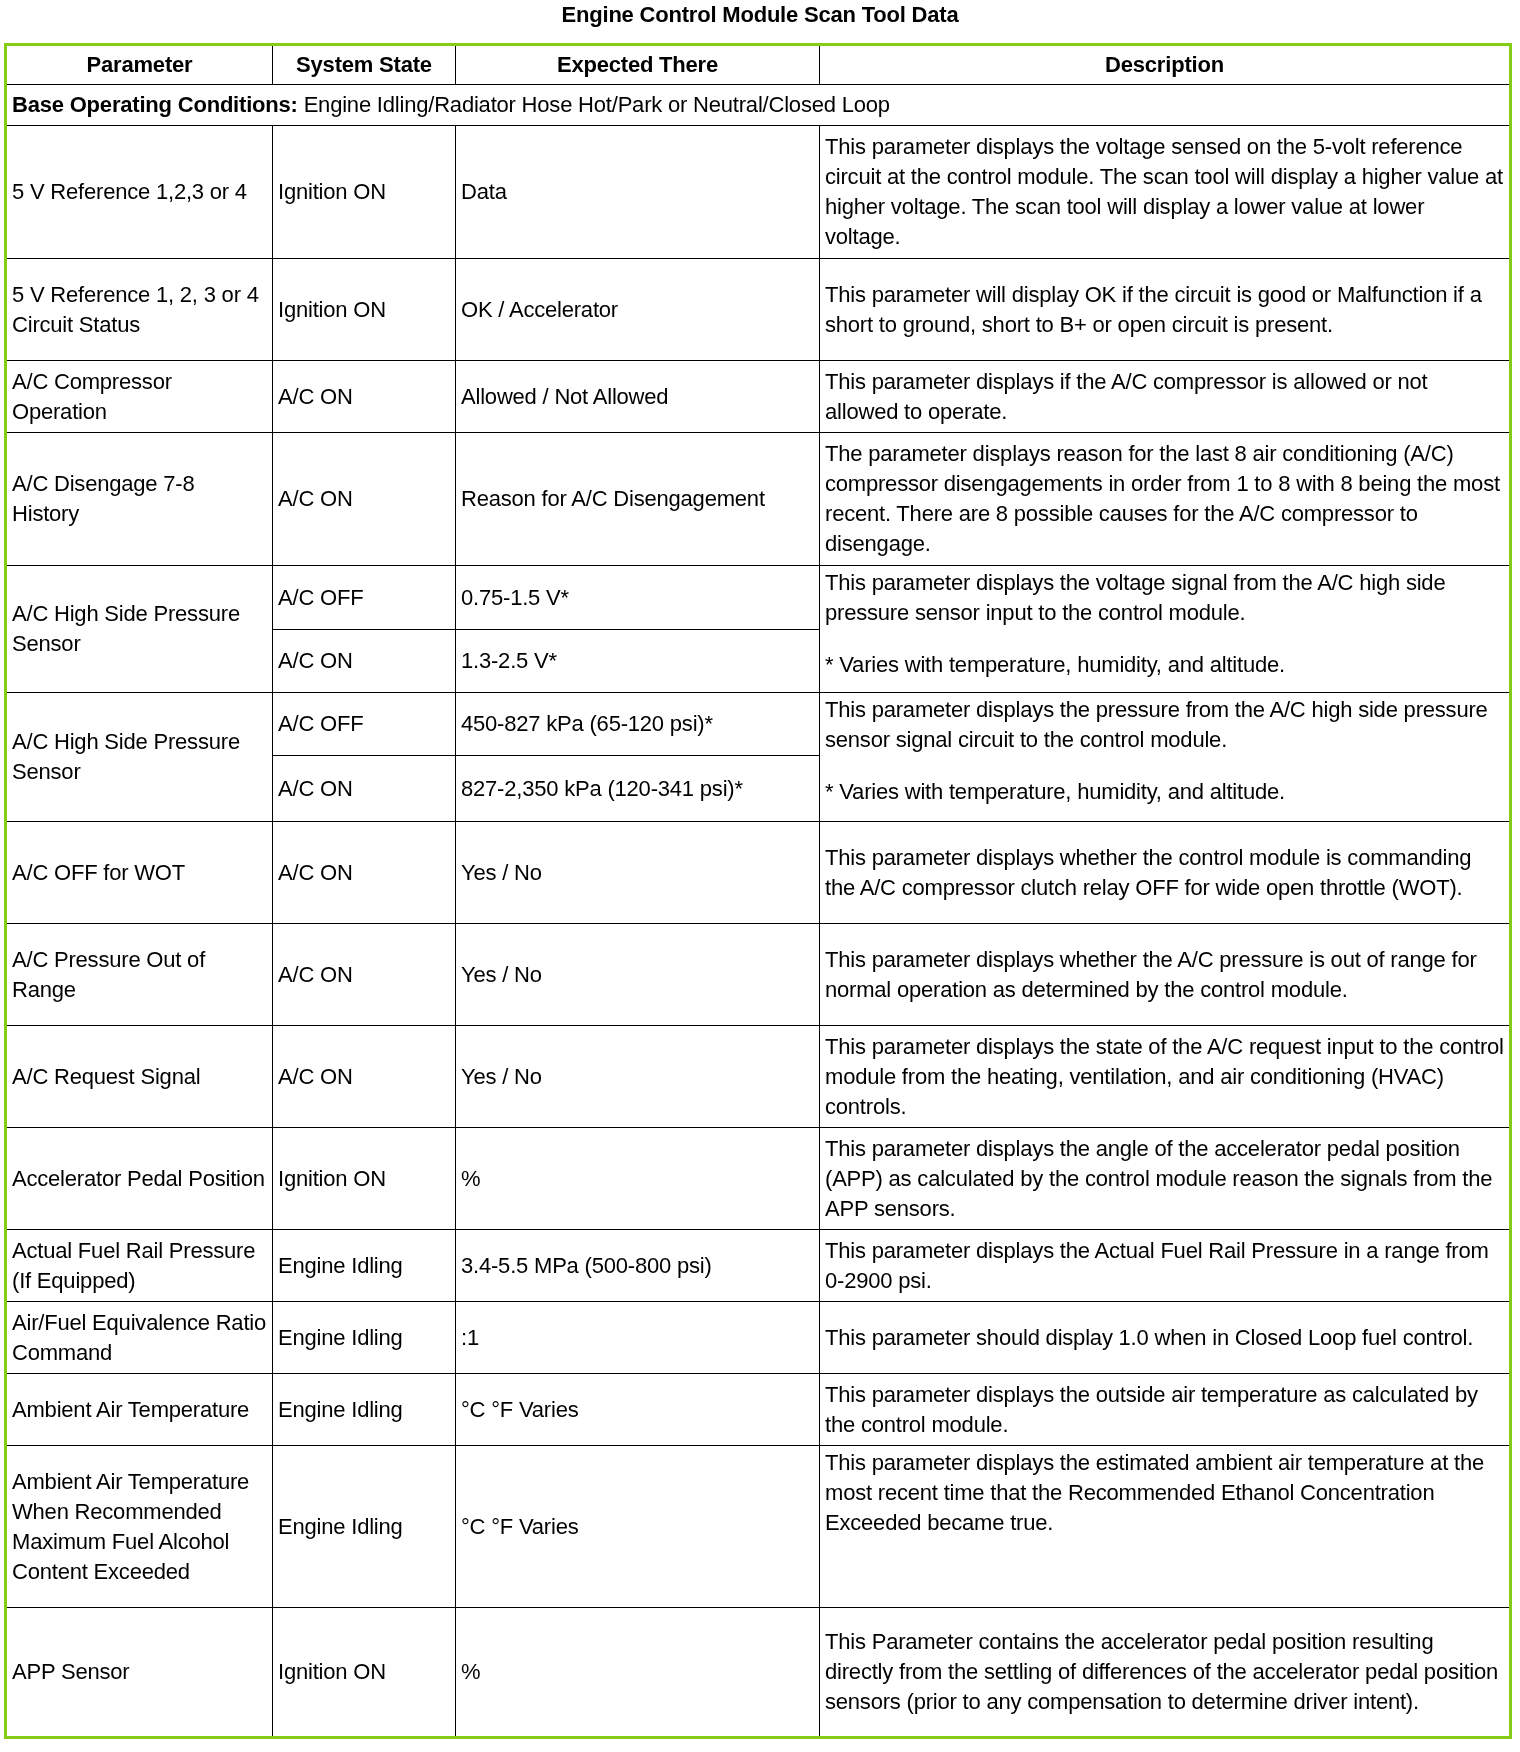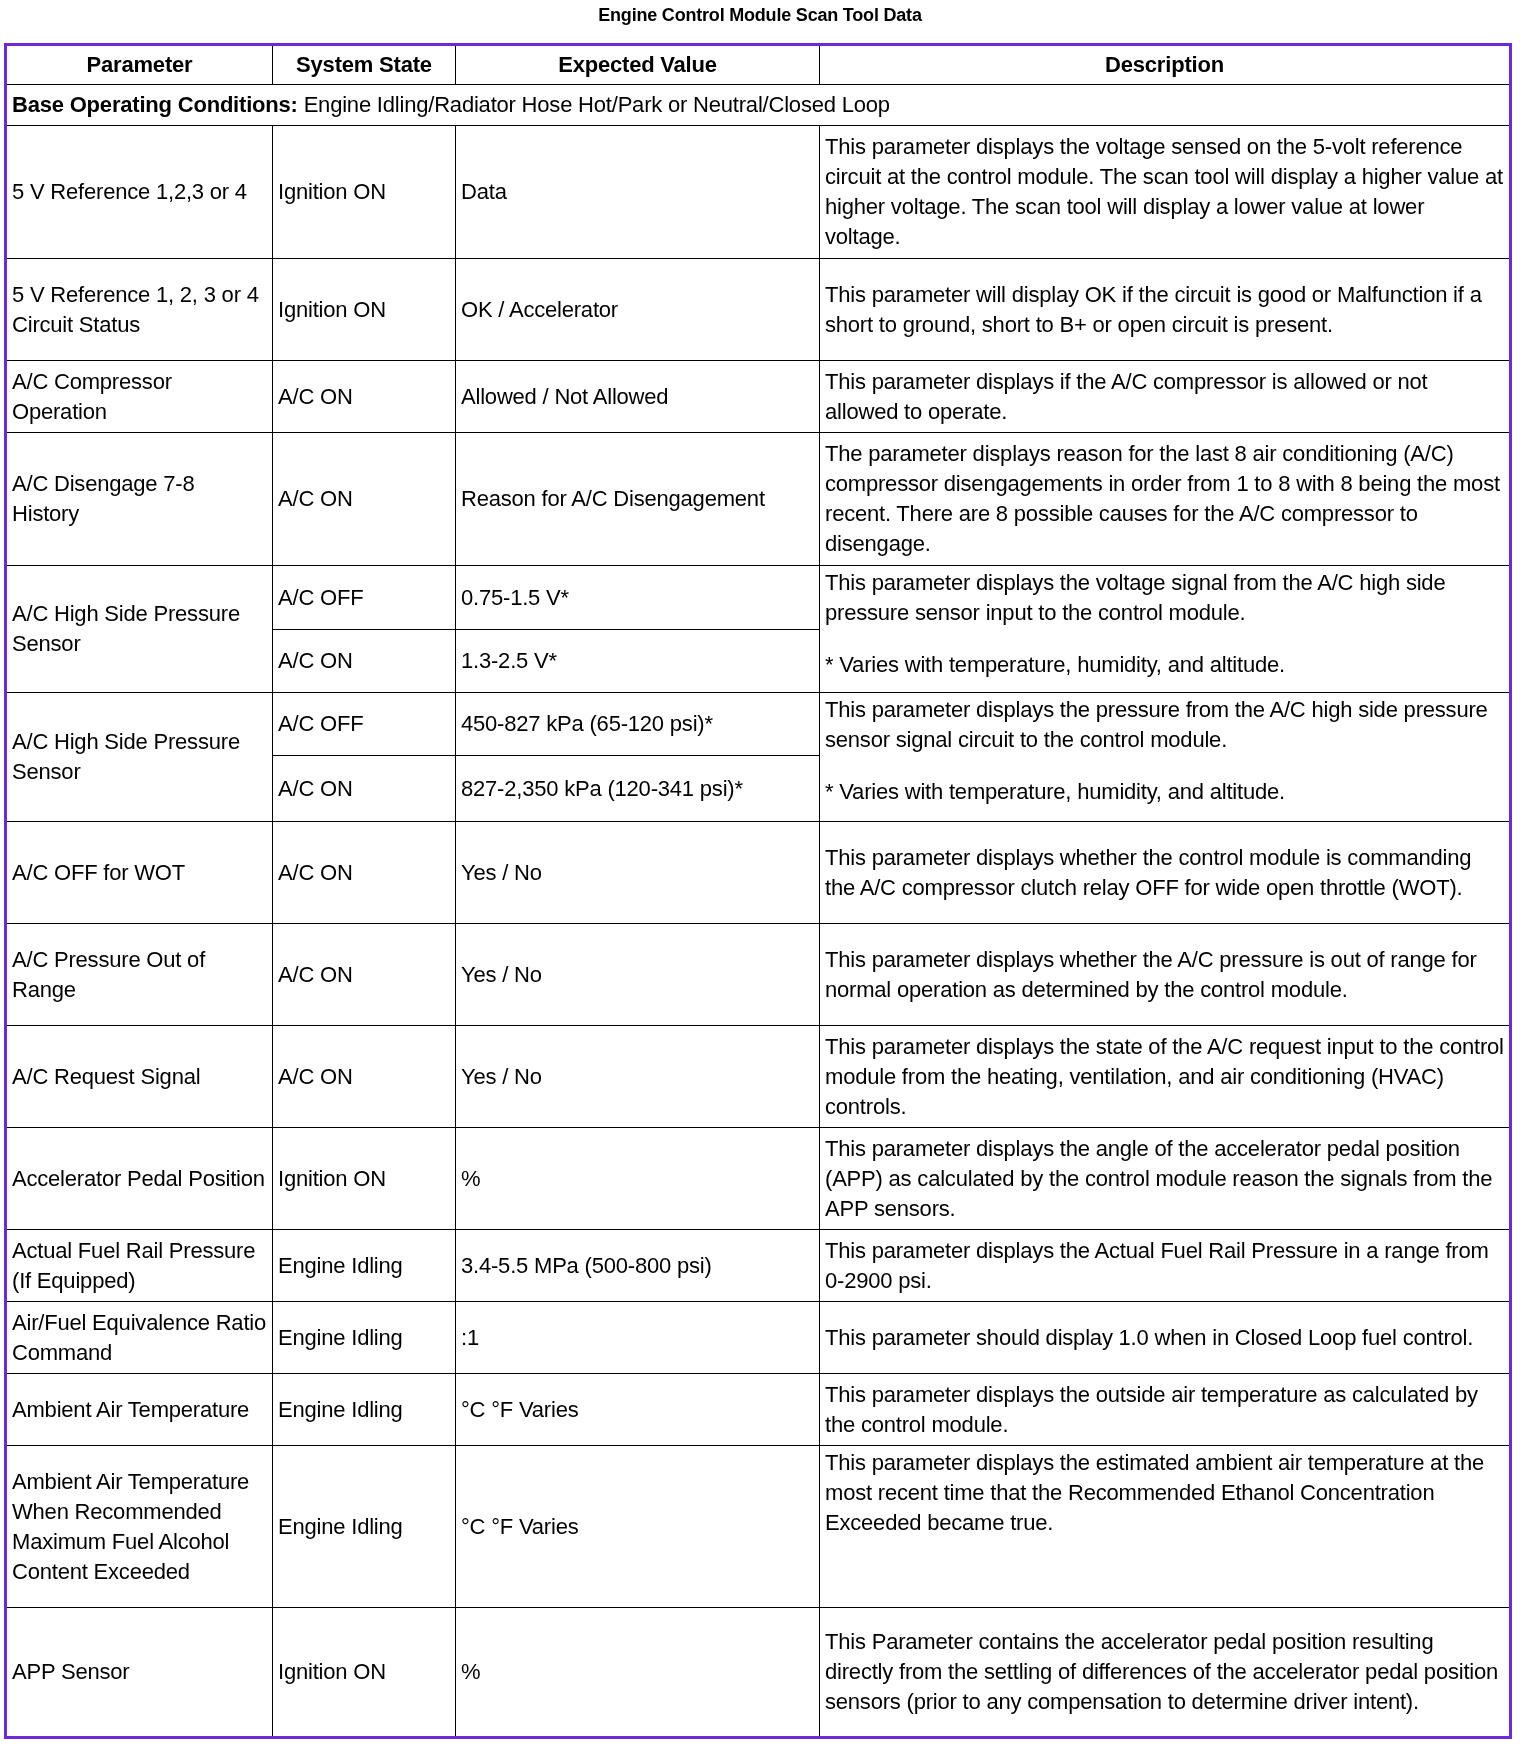--- a/index.html
+++ b/index.html
@@ -3,27 +3,27 @@
 <meta charset="utf-8">
 <style>
   html, body { margin: 0; padding: 0; background: #ffffff; }
   body {
     width: 1520px; height: 1752px; position: relative; overflow: hidden;
     font-family: "Liberation Sans", "DejaVu Sans", sans-serif;
     color: #000;
   }
   .title {
     position: absolute; left: 0; top: 0; width: 1520px; height: 32px;
-    text-align: center; font-weight: bold; font-size: 18px; line-height: 30px;
+    text-align: center; font-weight: bold; font-size: 22px; line-height: 30px;
     letter-spacing: -0.2px;
   }
   table.scan {
     position: absolute; left: 4px; top: 43px; width: 1505px;
     border-collapse: collapse; table-layout: fixed;
-    border: 3px solid #6d28d9;
+    border: 3px solid #84cc16;
   }
   table.scan td, table.scan th {
     border: 1.5px solid #000;
     font-size: 22px; line-height: 30px;
     padding: 0 5px; vertical-align: middle;
     text-align: left; font-weight: normal;
     letter-spacing: -0.2px;
   }
   table.scan th { font-weight: bold; height: 38px; text-align: center; }
   table.scan th.center { text-align: center; }
@@ -41,21 +41,21 @@
   <colgroup>
     <col style="width:267px">
     <col style="width:183px">
     <col style="width:364px">
     <col style="width:691px">
   </colgroup>
   <thead>
     <tr>
       <th class="center">Parameter</th>
       <th>System State</th>
-      <th>Expected Value</th>
+      <th>Expected There</th>
       <th class="center">Description</th>
     </tr>
   </thead>
   <tbody>
     <tr class="base">
       <td colspan="4"><span class="bold">Base Operating Conditions:</span><span> Engine Idling/Radiator Hose Hot/Park or Neutral/Closed Loop</span></td>
     </tr>
 
     <tr style="height:133px">
       <td>5 V Reference 1,2,3 or 4</td>

